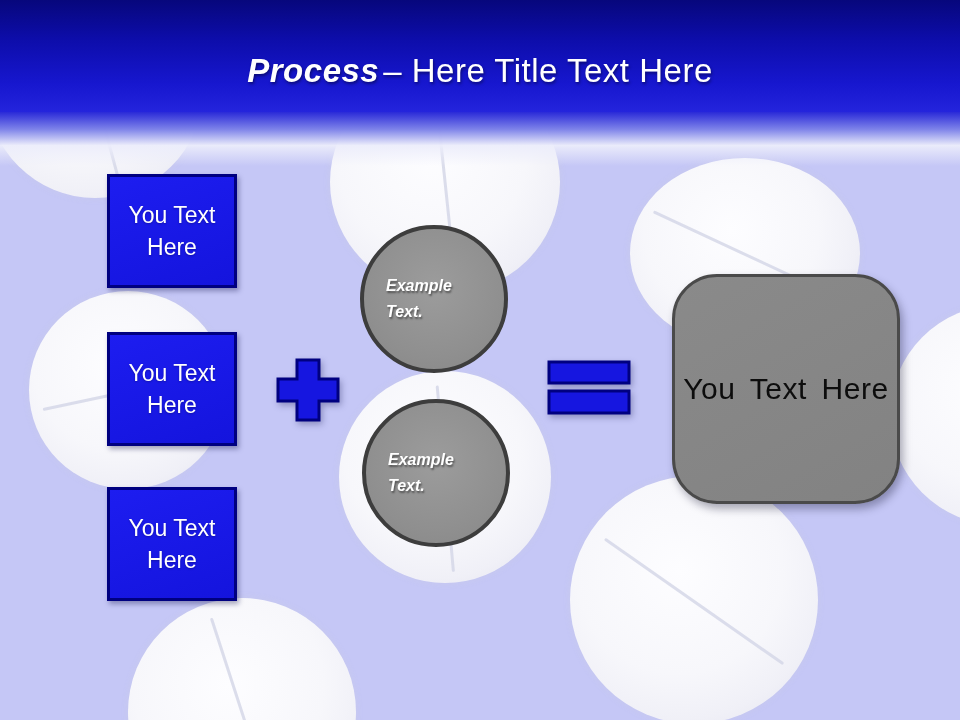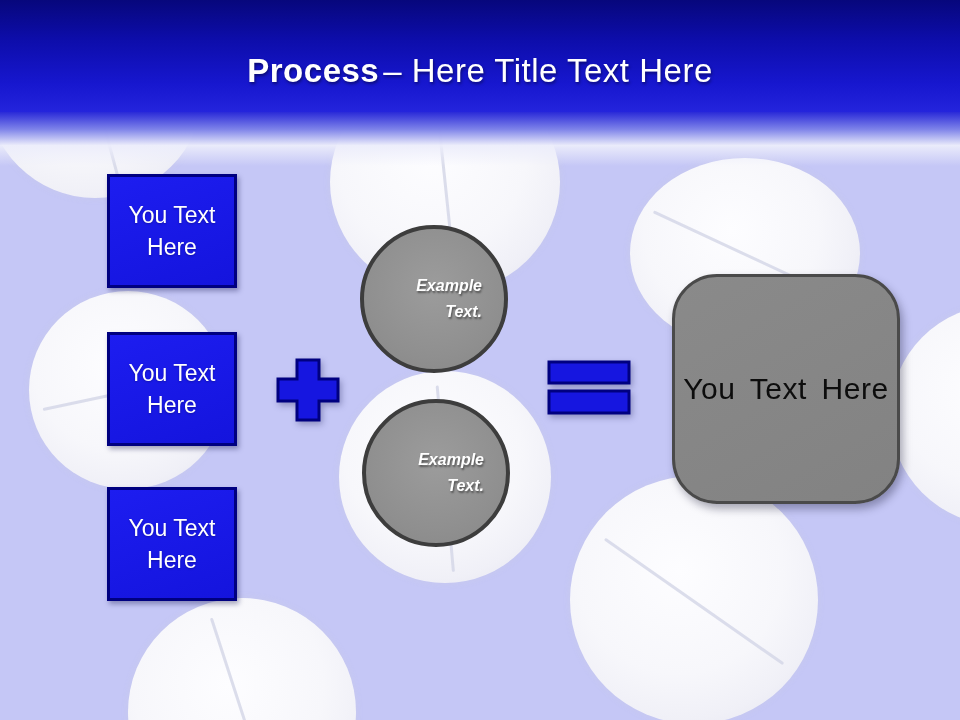--- a/index.html
+++ b/index.html
@@ -38,21 +38,21 @@
     position:absolute;left:0;top:112px;width:960px;height:54px;
     background:linear-gradient(180deg,#2a2ad8 0%,#7e83e9 32%,rgba(236,237,251,0.95) 62%,rgba(197,199,246,0) 100%);
     z-index:3;
   }
   .title{
     position:absolute;left:0;top:52px;width:960px;
     text-align:center;color:#ffffff;font-size:33px;
     text-shadow:1px 2px 3px rgba(0,0,20,0.45);
     z-index:5;letter-spacing:0.5px;
   }
-  .title .bold{font-weight:bold;margin-right:4px;}
+  .title .bold{font-weight:bold;margin-right:4px;font-style:italic;}
 
   
   .input-box{
     position:absolute;left:107px;width:130px;height:114px;
     box-sizing:border-box;
     background:linear-gradient(160deg,#1d1df0 0%,#1414dd 100%);
     border:3px solid #000080;
     box-shadow:2px 3px 5px rgba(10,10,70,0.35);
     display:flex;align-items:center;justify-content:center;text-align:center;
     color:#ffffff;font-size:23px;line-height:1.4;
@@ -63,21 +63,21 @@
 
   .op{position:absolute;z-index:6;filter:drop-shadow(2px 3px 3px rgba(10,10,70,0.3));}
   .op-plus{left:275px;top:357px;}
   .op-equals{left:546px;top:359px;}
 
   .example-circle{
     position:absolute;width:148px;height:148px;
     box-sizing:border-box;border-radius:50%;
     background:radial-gradient(circle at 50% 42%,#9c9c9c 0%,#8f8f8f 65%,#868686 100%);
     border:4px solid #3d3d3d;
-    display:flex;align-items:center;justify-content:center;text-align:right;
+    display:flex;align-items:center;justify-content:center;text-align:left;
     z-index:6;
   }
   .circle-1{left:360px;top:225px;}
   .circle-2{left:362px;top:399px;}
   .example-circle .txt{
     width:96px;color:#ffffff;font-weight:bold;font-style:italic;
     font-size:16px;line-height:1.65;
     text-shadow:1px 1.5px 2px rgba(0,0,0,0.45);
   }
 

